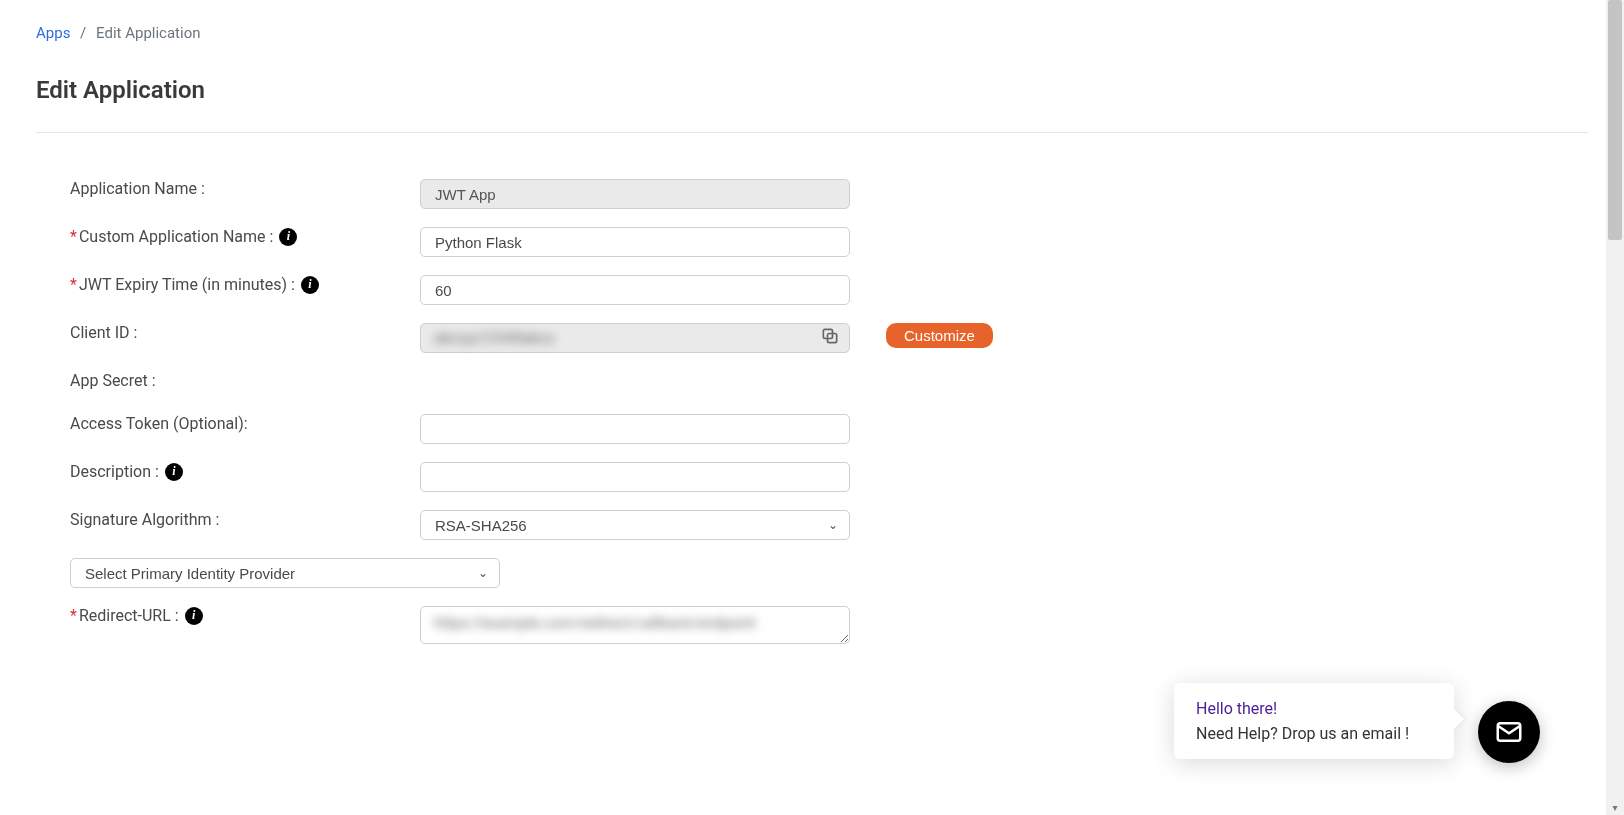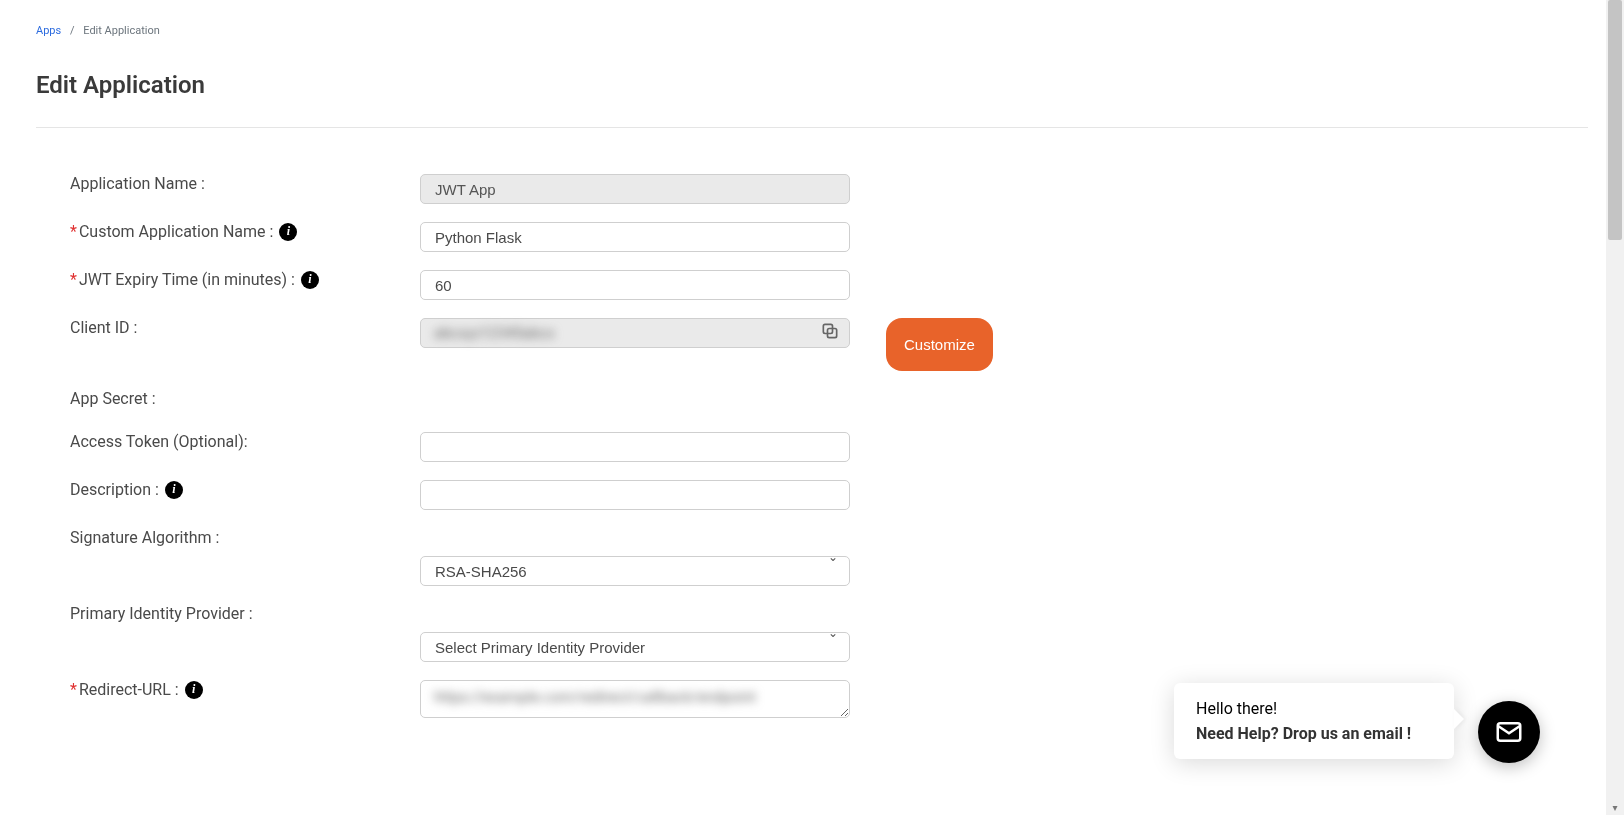--- a/index.html
+++ b/index.html
@@ -14,21 +14,21 @@
   }
   .page {
     padding: 22px 36px 0 36px;
   }
   .top-row {
     display: flex;
     justify-content: space-between;
     align-items: flex-start;
   }
   .breadcrumb {
-    font-size: 11px;
+    font-size: 15px;
     color: #6c757d;
     padding-top: 2px;
   }
   .breadcrumb a {
     color: #2d6cdf;
     text-decoration: none;
   }
   .breadcrumb .sep {
     margin: 0 6px;
     color: #6c757d;
@@ -106,21 +106,20 @@
     height: 38px;
     resize: vertical;
     padding-top: 8px;
     font-family: inherit;
   }
   .select-input {
     appearance: none;
     -webkit-appearance: none;
     background-image: none;
     padding-right: 34px;
-    margin-top: 28px;
   }
   .select-wrap {
     position: relative;
     width: 100%;
   }
   .select-wrap .chev {
     position: absolute;
     right: 12px;
     top: 50%;
     transform: translateY(-50%);
@@ -156,22 +155,22 @@
     cursor: pointer;
     color: #666;
   }
   .extra-col {
     margin-left: 36px;
   }
   .customize-btn {
     background: #e8632a;
     color: #fff;
     border: none;
-    border-radius: 16px;
-    padding: 18px 18px;
+    border-radius: 10px;
+    padding: 4px 18px;
     font-size: 15px;
     cursor: pointer;
   }
   .link-text {
     color: #3b5be0;
     font-size: 16px;
     cursor: pointer;
   }
   .redirect-wrap {
     position: relative;
@@ -190,22 +189,22 @@
   .chat-pop {
     position: absolute;
     right: 170px;
     bottom: 56px;
     background: #fff;
     border-radius: 6px;
     box-shadow: 0 4px 24px rgba(0,0,0,0.15);
     padding: 16px 22px;
     width: 280px;
   }
-  .chat-pop .l1 { font-size: 16px; color: #000000; margin-bottom: 6px; }
-  .chat-pop .l2 { font-size: 16px; color: #333; font-weight: bold; }
+  .chat-pop .l1 { font-size: 16px; color: #4c1d95; margin-bottom: 6px; }
+  .chat-pop .l2 { font-size: 16px; color: #333; }
   .chat-pop .arrow {
     position: absolute;
     right: -10px;
     bottom: 30px;
     width: 0; height: 0;
     border-top: 10px solid transparent;
     border-bottom: 10px solid transparent;
     border-left: 10px solid #fff;
     filter: drop-shadow(2px 0 2px rgba(0,0,0,0.06));
   }
@@ -353,23 +352,20 @@
         <div class="select-wrap">
           <select class="select-input">
             <option>RSA-SHA256</option>
           </select>
           <span class="chev">⌄</span>
         </div>
       </div>
     </div>
 
     <div class="form-row gap-lg">
-      <div class="label-col">
-        <span>Primary Identity Provider :</span>
-      </div>
       <div class="input-col">
         <div class="select-wrap">
           <select class="select-input">
             <option>Select Primary Identity Provider</option>
           </select>
           <span class="chev">⌄</span>
         </div>
       </div>
     </div>
 

